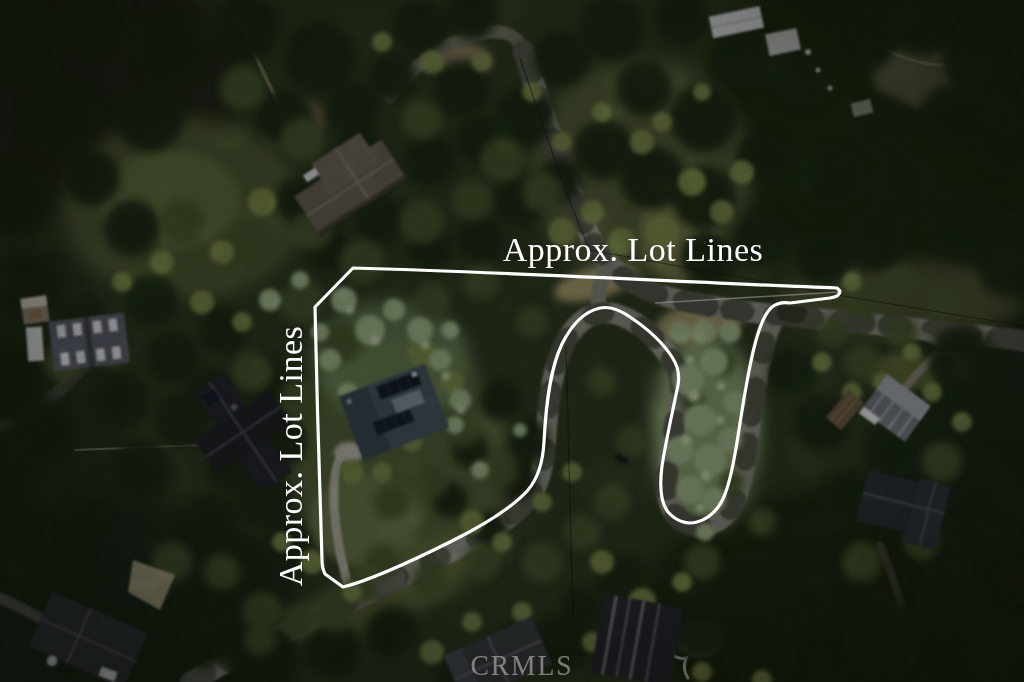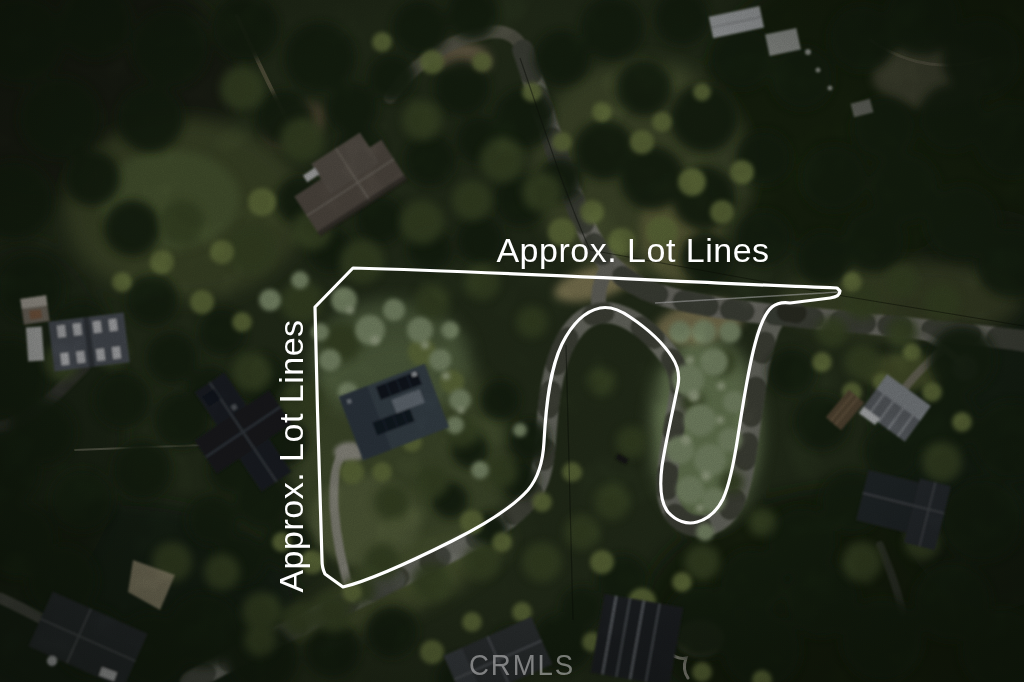--- a/index.html
+++ b/index.html
@@ -1,17 +1,17 @@
 <!DOCTYPE html>
 <html><head>
 <meta charset="utf-8">
 <style>
   html,body{margin:0;padding:0;background:#111;}
   .stage{position:relative;width:1024px;height:682px;overflow:hidden;
-         font-family:Liberation Sans, sans-serif;background:#be185d;}
+         font-family:Liberation Serif, serif;background:#be185d;}
   .stage svg{position:absolute;left:0;top:0;display:block;}
   .label{position:absolute;color:#ffffff;font-size:34px;font-weight:400;
          letter-spacing:0.5px;white-space:nowrap;
          text-shadow:0 0 6px rgba(0,0,0,0.25);}
   .label-top{left:633px;top:250px;transform:translate(-50%,-50%);}
   .label-left{left:291px;top:456px;transform:translate(-50%,-50%) rotate(-90deg);}
   .watermark{position:absolute;left:522px;top:665px;
              transform:translate(-50%,-50%) scaleX(0.92);
              color:rgba(205,205,205,0.55);font-size:30px;font-weight:400;
              letter-spacing:2px;white-space:nowrap;}

